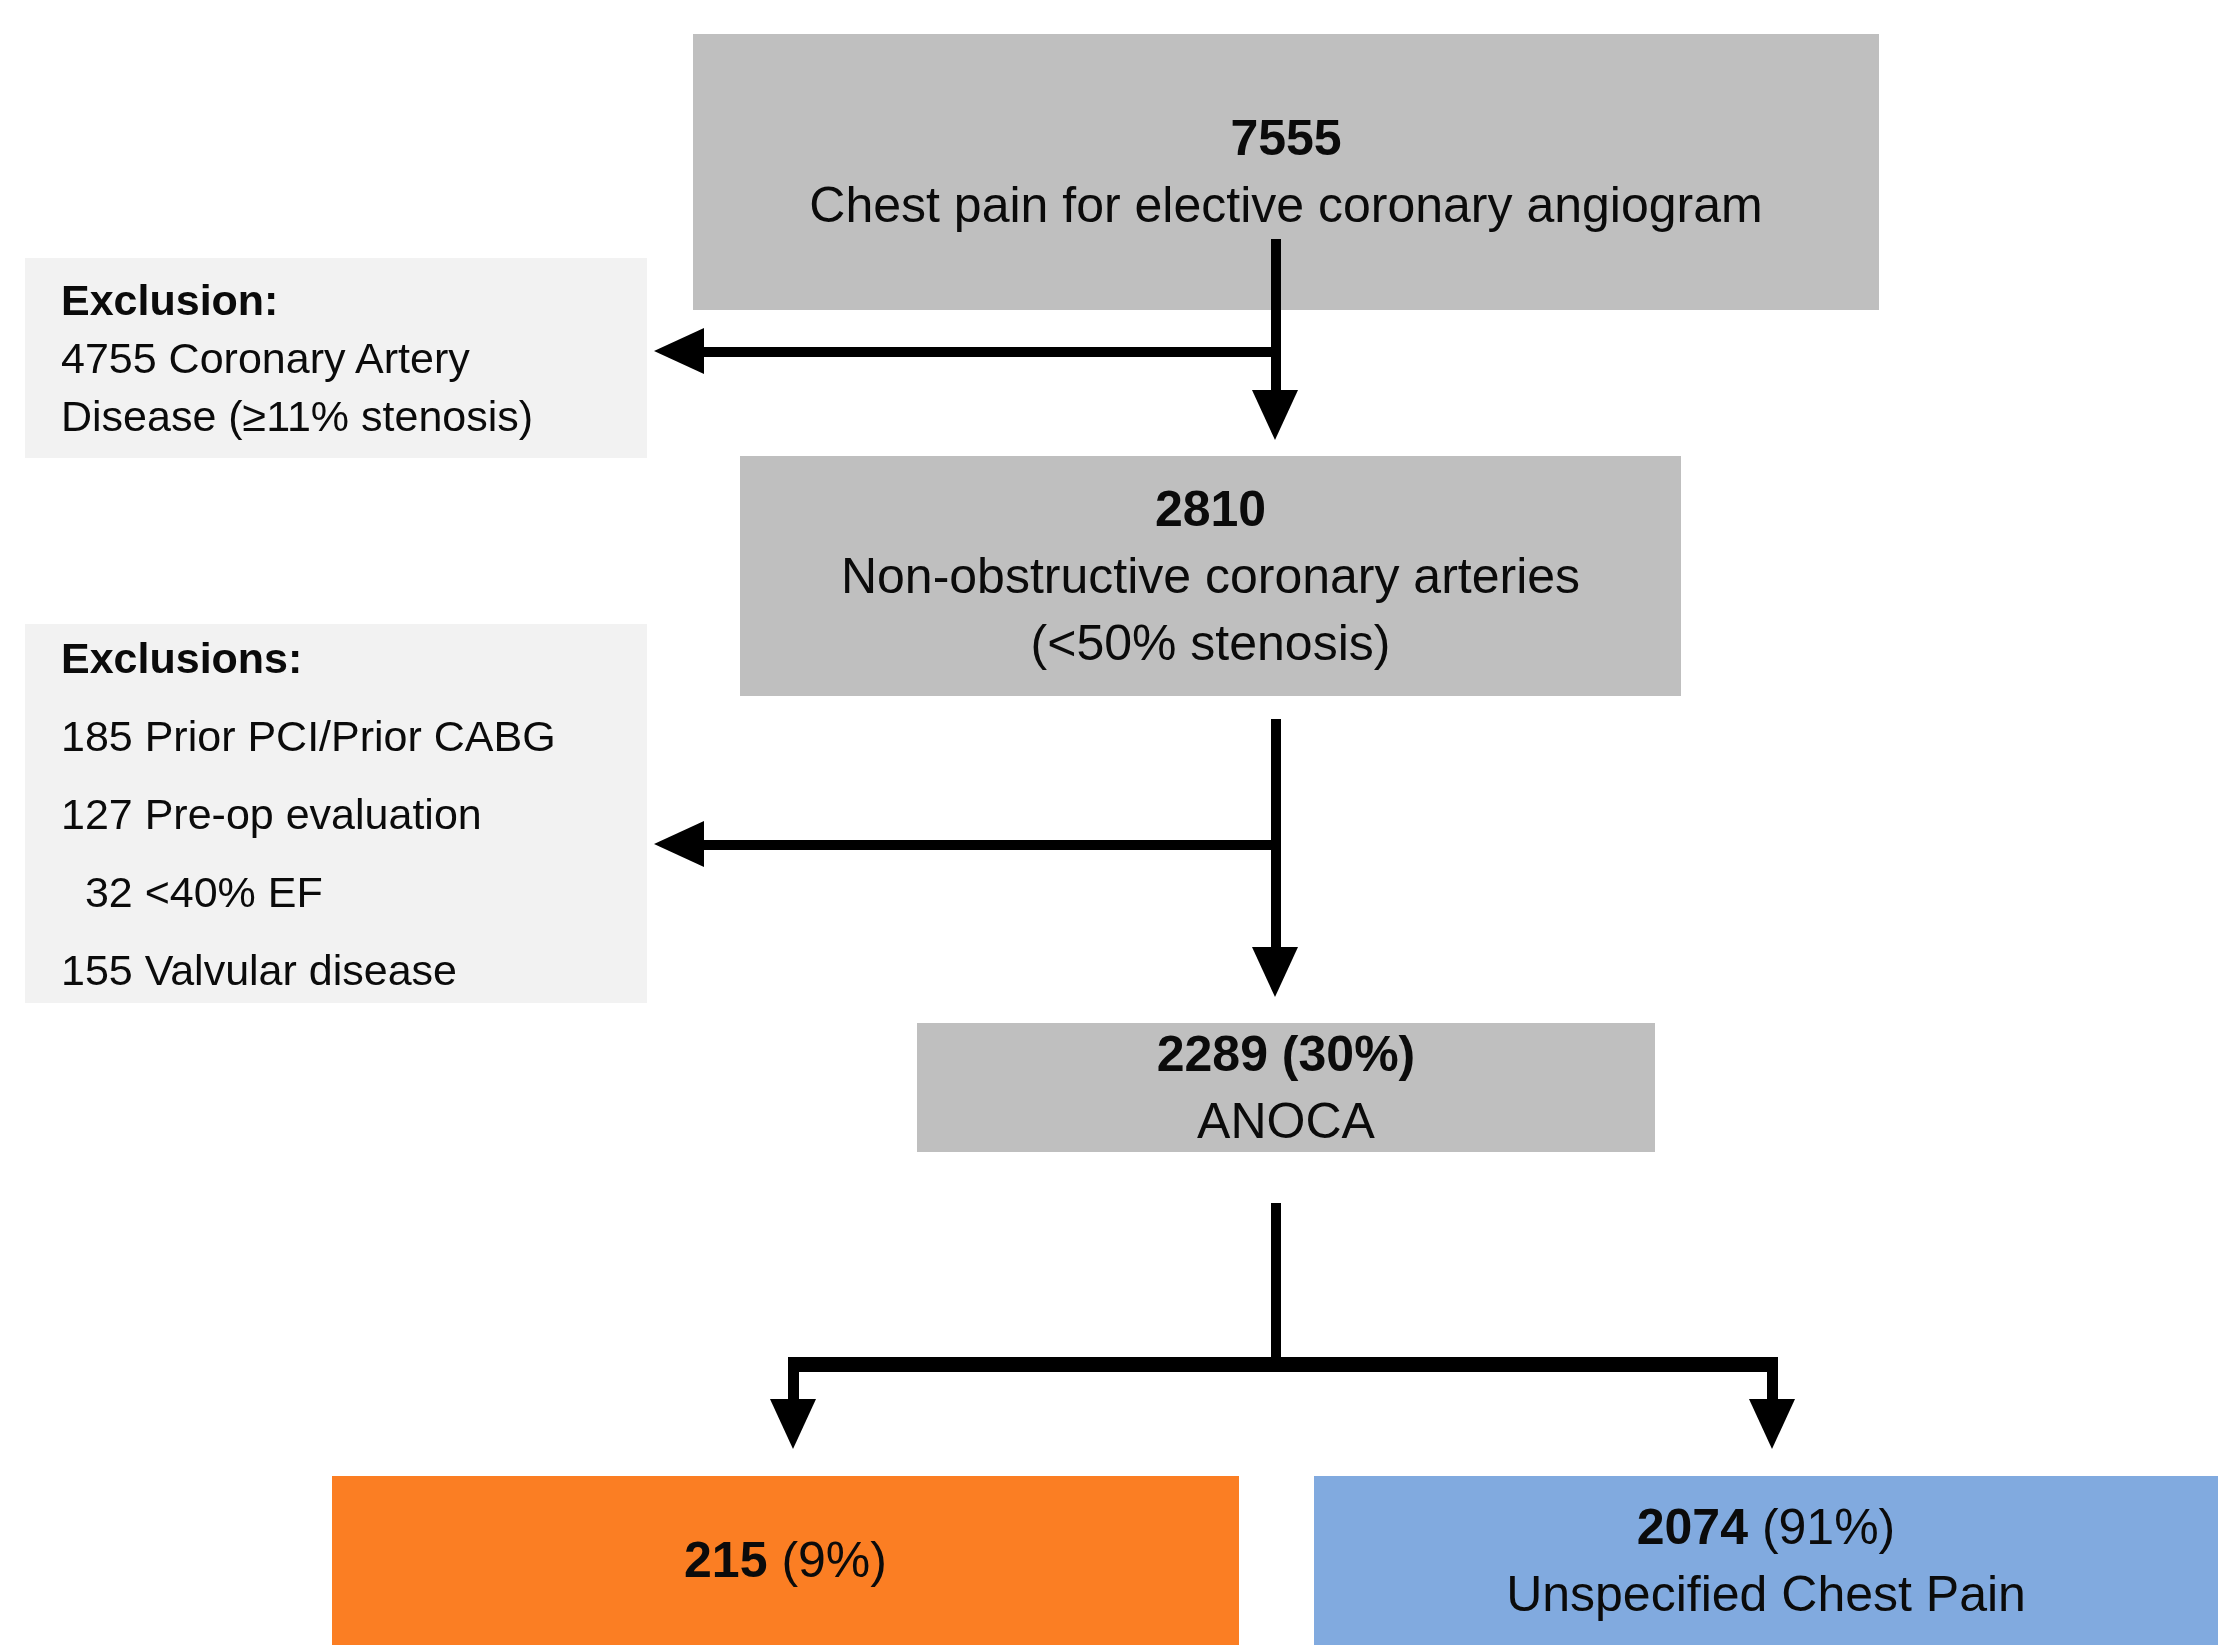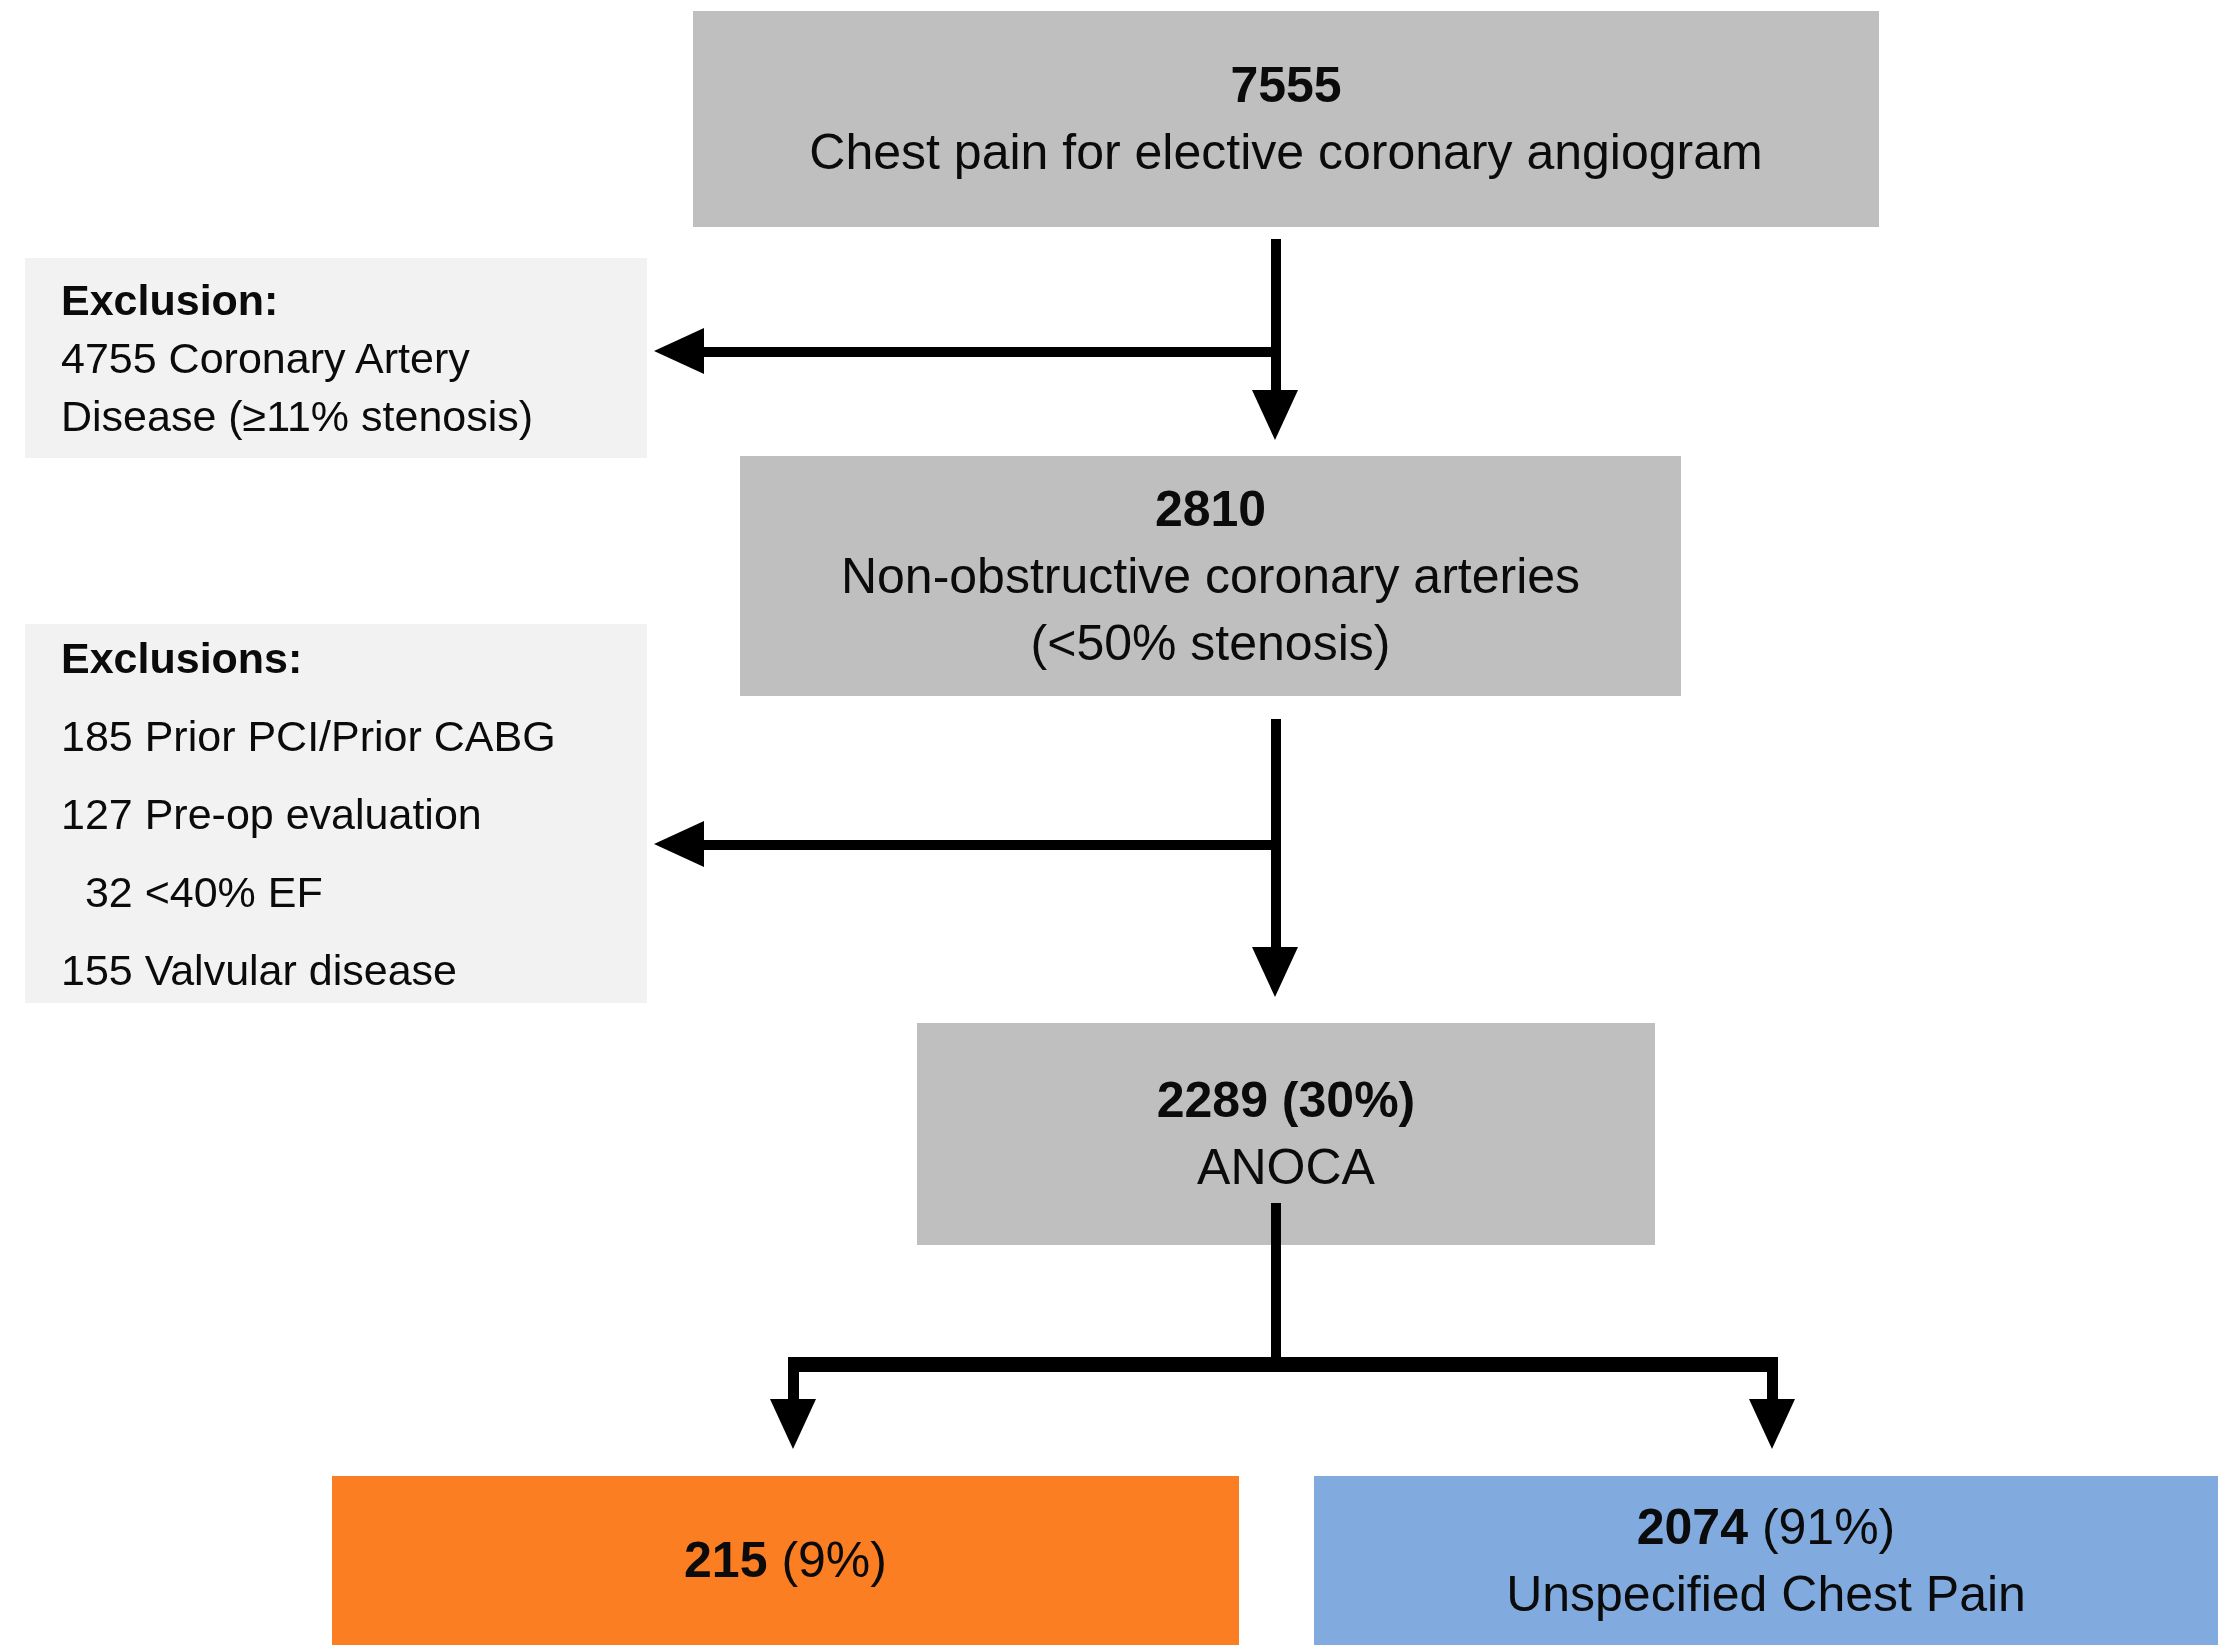--- a/index.html
+++ b/index.html
@@ -48,25 +48,25 @@
     border-top: 50px solid #000;
   }
   .arrow-left {
     position: absolute; width: 0; height: 0;
     border-top: 23.4px solid transparent;
     border-bottom: 23.4px solid transparent;
     border-right: 50px solid #000;
   }
 
   
-  #box-population   { left: 693px; top: 11px;   width: 1186px; height: 216px; }
+  #box-population   { left: 693px; top: 34px;   width: 1186px; height: 276px; }
   #box-exclusion1   { left: 25px;   top: 258px;  width: 622px;  height: 200px; }
   #box-nonobstructive{ left: 693px; top: 456px; width: 941px; height: 240px; margin-left: 47px; }
   #box-exclusion2   { left: 25px;   top: 624px;  width: 622px;  height: 379px; gap: 20px; }
-  #box-anoca        { left: 917px; top: 1023px; width: 738px; height: 222px; }
+  #box-anoca        { left: 917px; top: 1023px; width: 738px; height: 129px; }
   #box-vasomotor    { left: 332px;  top: 1476px; width: 907px; height: 169px; }
   #box-unspecified  { left: 1314px; top: 1476px; width: 904px; height: 169px; }
 </style>
 </head>
 <body>
 
 <div id="canvas" style="--gray: #BFBFBF; --light-gray: #F2F2F2; --orange: #FB7E23; --blue: #81AADF;">
 
   <div class="box gray" id="box-population">
     <div class="count">7555</div>

